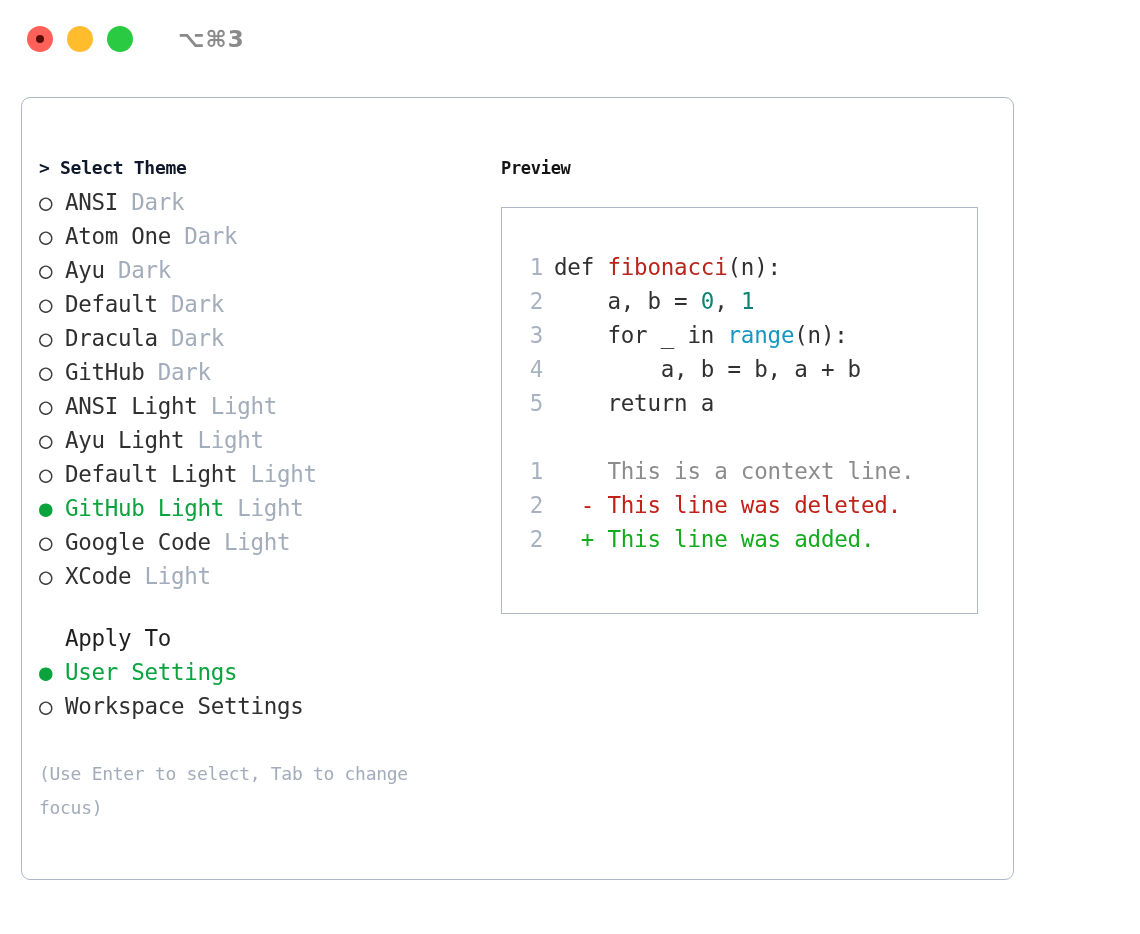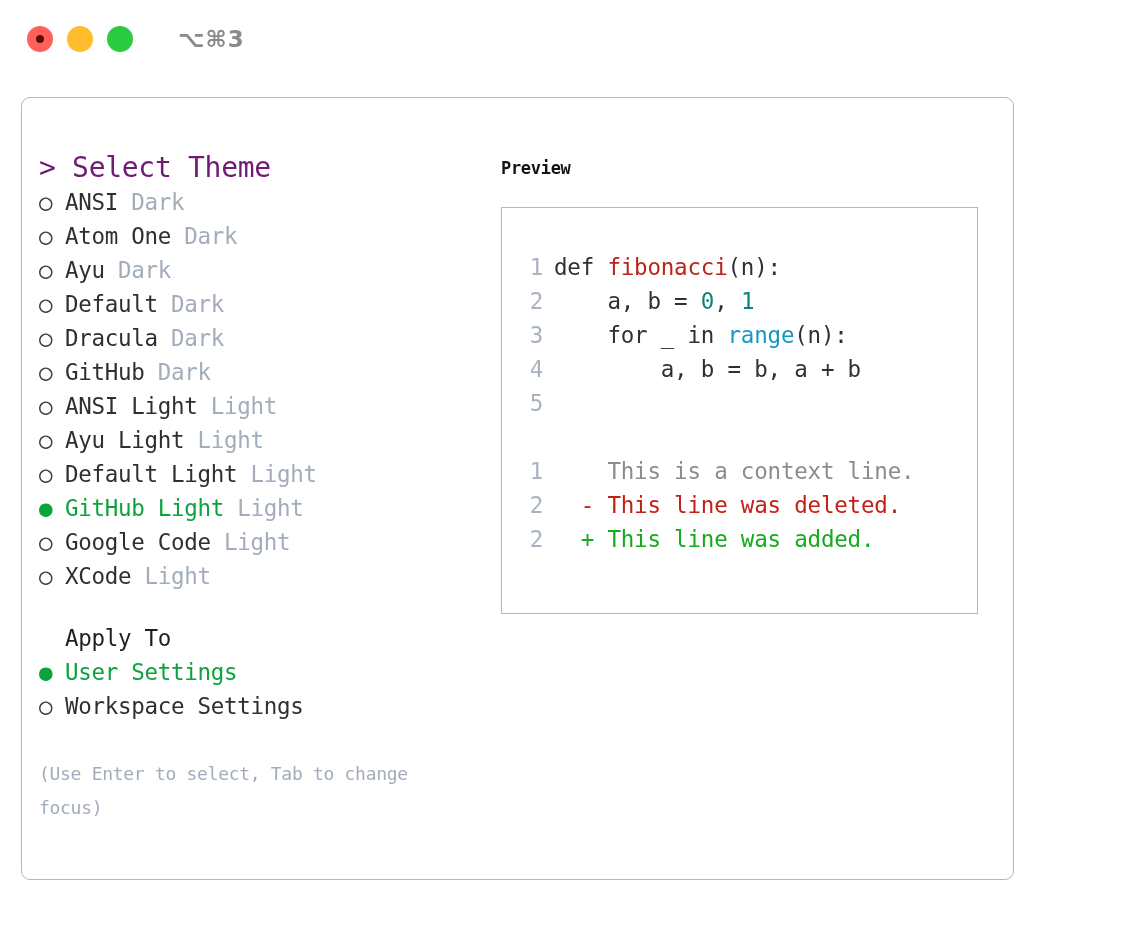--- a/index.html
+++ b/index.html
@@ -70,23 +70,23 @@
   }
 
   
   .left-col {
     position: absolute;
     left: 17px; top: 53px;
     width: 440px;
   }
 
   .list-header {
-    font-size: 28px;
-    font-weight: 400;
-    color: #701a75;
+    font-size: 18px;
+    font-weight: 700;
+    color: #0f172a;
     letter-spacing: -0.3px;
     line-height: 34px;
     white-space: pre;
   }
 
   .theme-row {
     display: flex;
     align-items: baseline;
     line-height: 34px;
     font-size: 22.5px;
@@ -230,21 +230,21 @@
       </div>
 
       <div class="right-col">
         <div class="preview-title">Preview</div>
         <div class="preview-box">
           <div id="code-block">
               <div class="code-line"><span class="gutter">1</span><span class="code-text"><span class="tok-plain">def </span><span class="tok-fn">fibonacci</span><span class="tok-plain">(n):</span></span></div>
               <div class="code-line"><span class="gutter">2</span><span class="code-text"><span class="tok-plain">    a, b = </span><span class="tok-num">0</span><span class="tok-plain">, </span><span class="tok-num">1</span></span></div>
               <div class="code-line"><span class="gutter">3</span><span class="code-text"><span class="tok-plain">    for _ in </span><span class="tok-builtin">range</span><span class="tok-plain">(n):</span></span></div>
               <div class="code-line"><span class="gutter">4</span><span class="code-text"><span class="tok-plain">        a, b = b, a + b</span></span></div>
-              <div class="code-line"><span class="gutter">5</span></div>
+              <div class="code-line"><span class="gutter">5</span><span class="code-text"><span class="tok-plain">    return a</span></span></div>
             </div>
           <div class="diff-gap"></div>
           <div id="diff-block">
               <div class="code-line"><span class="gutter">1</span><span class="diff-ctx">    This is a context line.</span></div>
               <div class="code-line"><span class="gutter">2</span><span class="diff-del">  - This line was deleted.</span></div>
               <div class="code-line"><span class="gutter">2</span><span class="diff-add">  + This line was added.</span></div>
             </div>
         </div>
       </div>
 

